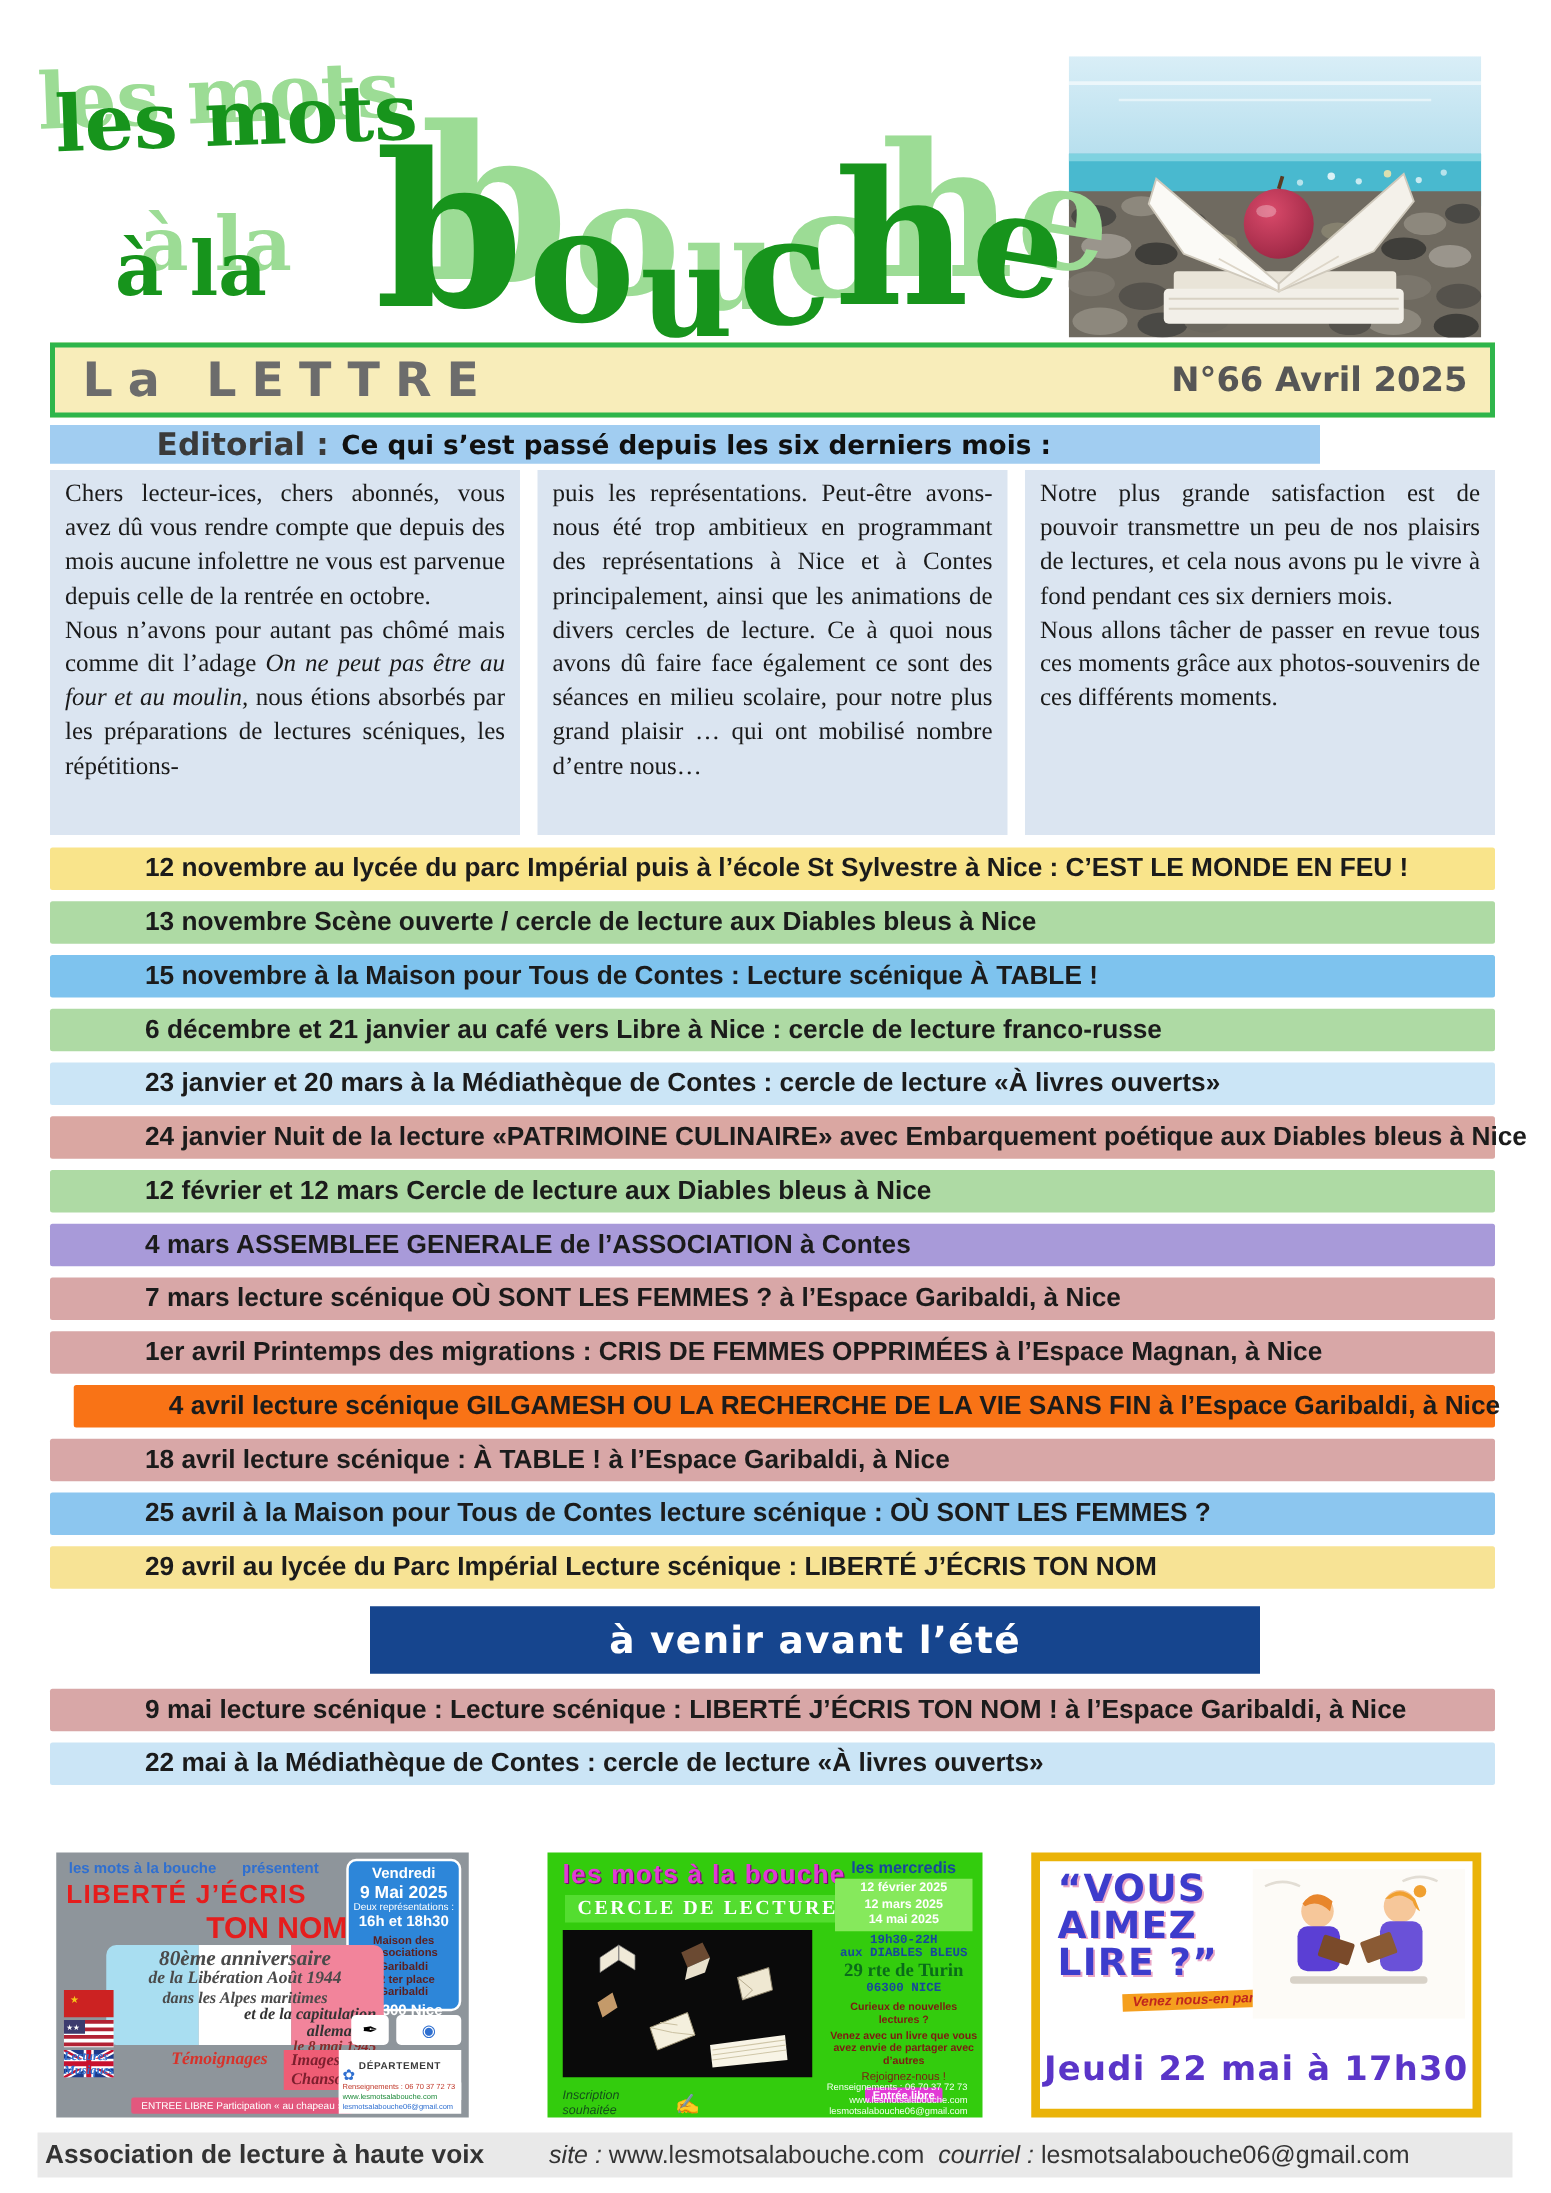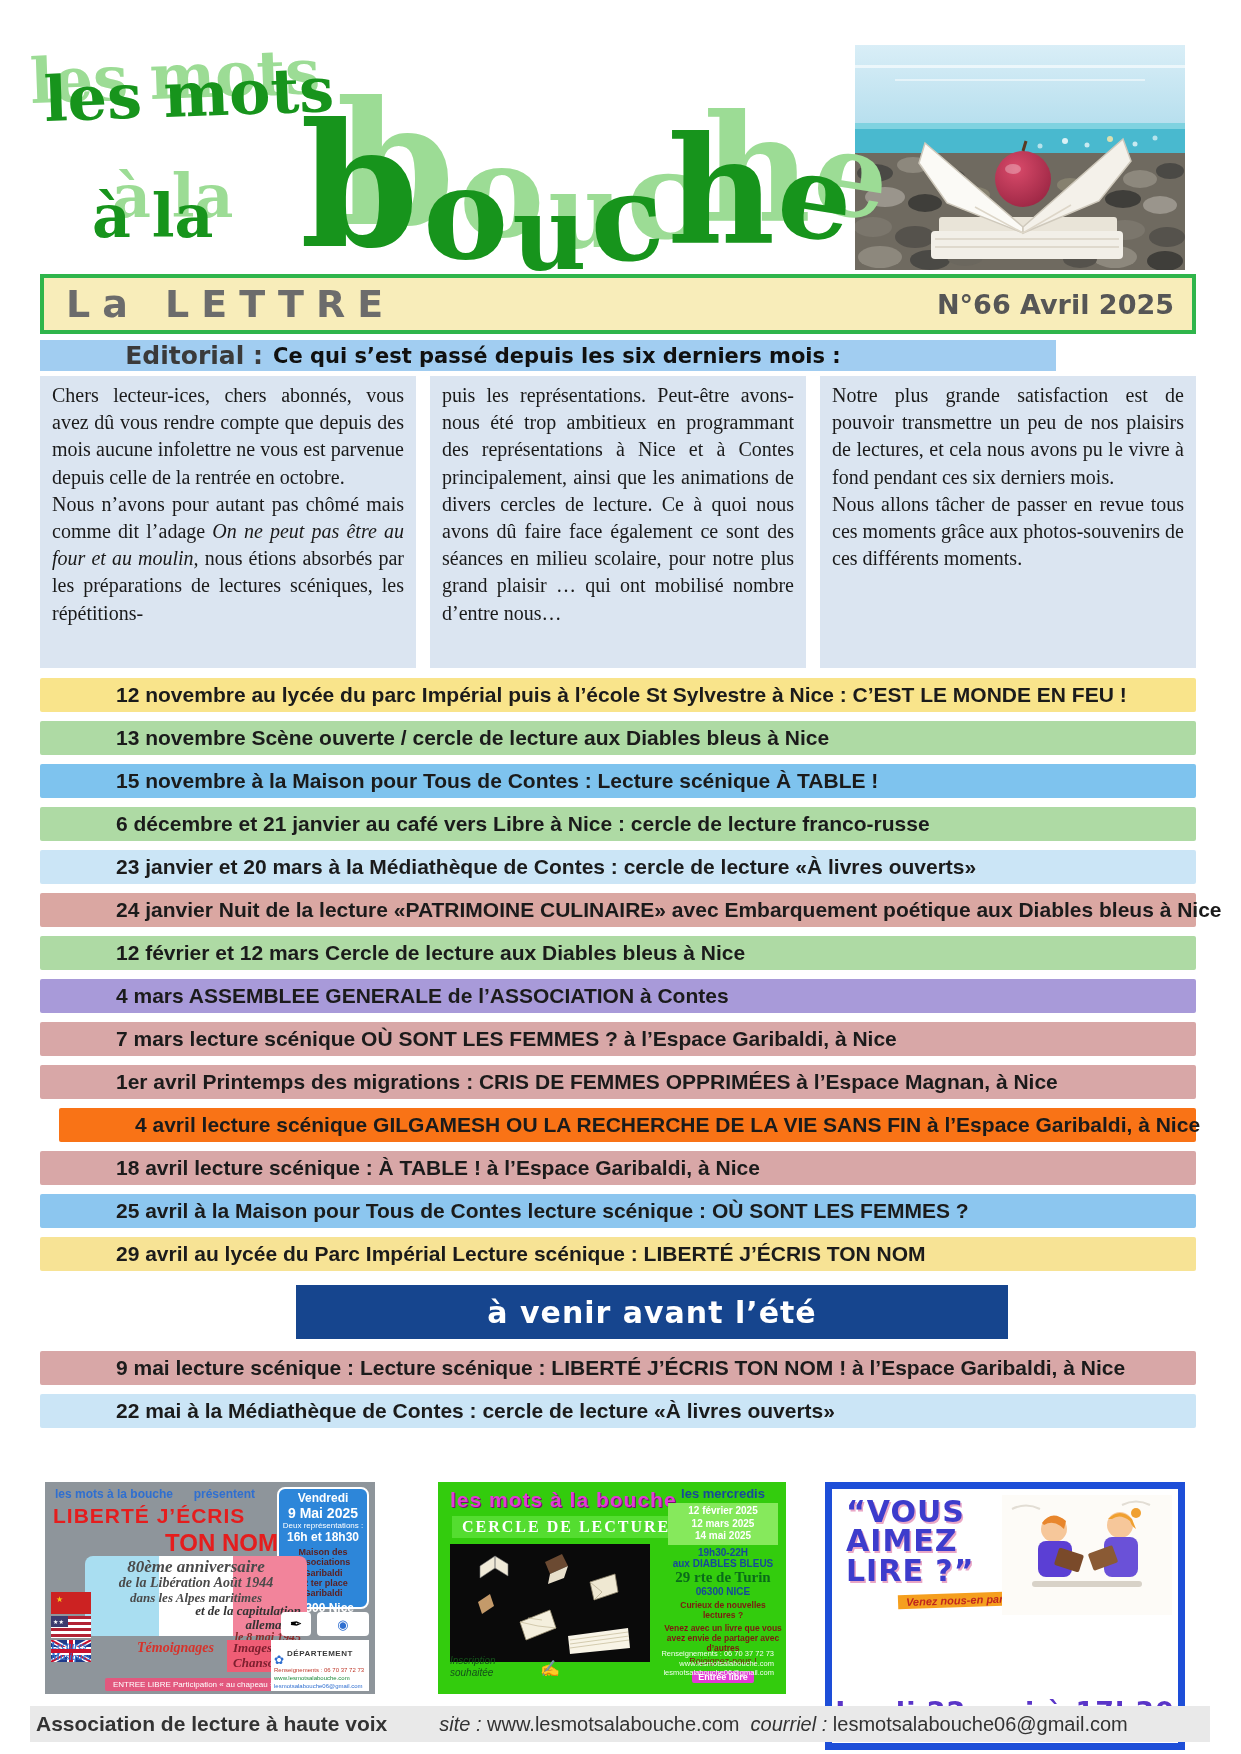--- a/index.html
+++ b/index.html
@@ -109,33 +109,33 @@
   
   .poster2{width:348px;height:212px;background:#33cc0d;margin-right:39px;font-family:"Liberation Sans",sans-serif;}
   .p2-title{position:absolute;left:12px;top:6px;font-weight:bold;font-size:21px;color:#e23ad6;
             text-shadow:1px 1px 0 #7a0b72;letter-spacing:1px;}
   .p2-sub{position:absolute;left:14px;top:34px;background:#54dd30;color:#fff;font-weight:bold;font-size:16px;
           letter-spacing:2px;padding:2px 10px;font-family:"Liberation Serif",serif;}
   .p2-photo{position:absolute;left:12px;top:62px;width:200px;height:118px;}
   .p2-right{position:absolute;right:4px;top:4px;width:118px;text-align:center;}
   .p2-merc{color:#16489c;font-weight:bold;font-size:13px;}
   .p2-dates{background:#86e95c;margin:2px 4px;padding:2px 0;color:#fff;font-weight:bold;font-size:10px;line-height:1.25;}
-  .p2-time,.p2-place1,.p2-place3{color:#16489c;font-weight:bold;font-size:10px;}
+  .p2-time,.p2-place1,.p2-place3{color:#16489c;font-weight:bold;font-size:10px;font-family:Liberation Mono, monospace;}
   .p2-place2{color:#0a6b1a;font-weight:bold;font-size:15px;font-family:"Liberation Serif",serif;}
   .p2-pitch{color:#7e1a12;font-size:8.5px;font-weight:bold;line-height:1.2;margin-top:3px;}
   .p2-join{color:#7e1a12;font-size:9px;font-weight:normal;margin-top:3px;}
   .p2-badge{display:inline-block;background:#e23ad6;color:#fff;font-size:9px;font-weight:bold;
             padding:1px 6px;margin-top:2px;border-radius:2px;}
-  .p2-bottom{position:absolute;left:12px;bottom:16px;width:324px;display:flex;align-items:flex-end;}
+  .p2-bottom{position:absolute;left:12px;bottom:0;width:324px;display:flex;align-items:flex-end;}
   .p2-insc{color:#14501a;font-size:10px;font-style:italic;line-height:1.15;width:90px;}
   .p2-pen{font-size:16px;color:#eaffea;width:60px;}
   .p2-contact{flex:1;text-align:right;color:#f2fff0;font-size:7.5px;line-height:1.3;}
 
   
-  .poster3{width:360px;height:268px;background:#fff;border:7px solid #1d4ed8;}
+  .poster3{width:360px;height:212px;background:#fff;border:7px solid #eab308;}
   .p3-quote{position:absolute;left:14px;top:8px;font-family:"DejaVu Sans",sans-serif;font-weight:bold;
             font-size:30px;line-height:.98;color:#3d3ccc;text-shadow:1.5px 1.5px 0 #e9a6c6;letter-spacing:1px;}
   .p3-tag{position:absolute;left:66px;top:104px;background:#f59f1e;color:#c0261d;font-style:italic;
           font-weight:bold;font-size:11px;padding:1px 8px;transform:rotate(-2deg);}
   .p3-illu{position:absolute;right:6px;top:6px;width:170px;height:120px;}
   .p3-when{position:absolute;left:0;bottom:16px;width:100%;text-align:center;
            font-family:"DejaVu Sans",sans-serif;font-weight:bold;font-size:27px;color:#5a35c8;letter-spacing:1px;}
 
   
   .footer{position:absolute;left:30px;top:1706px;width:1180px;height:36px;background:#e9e9e9;

